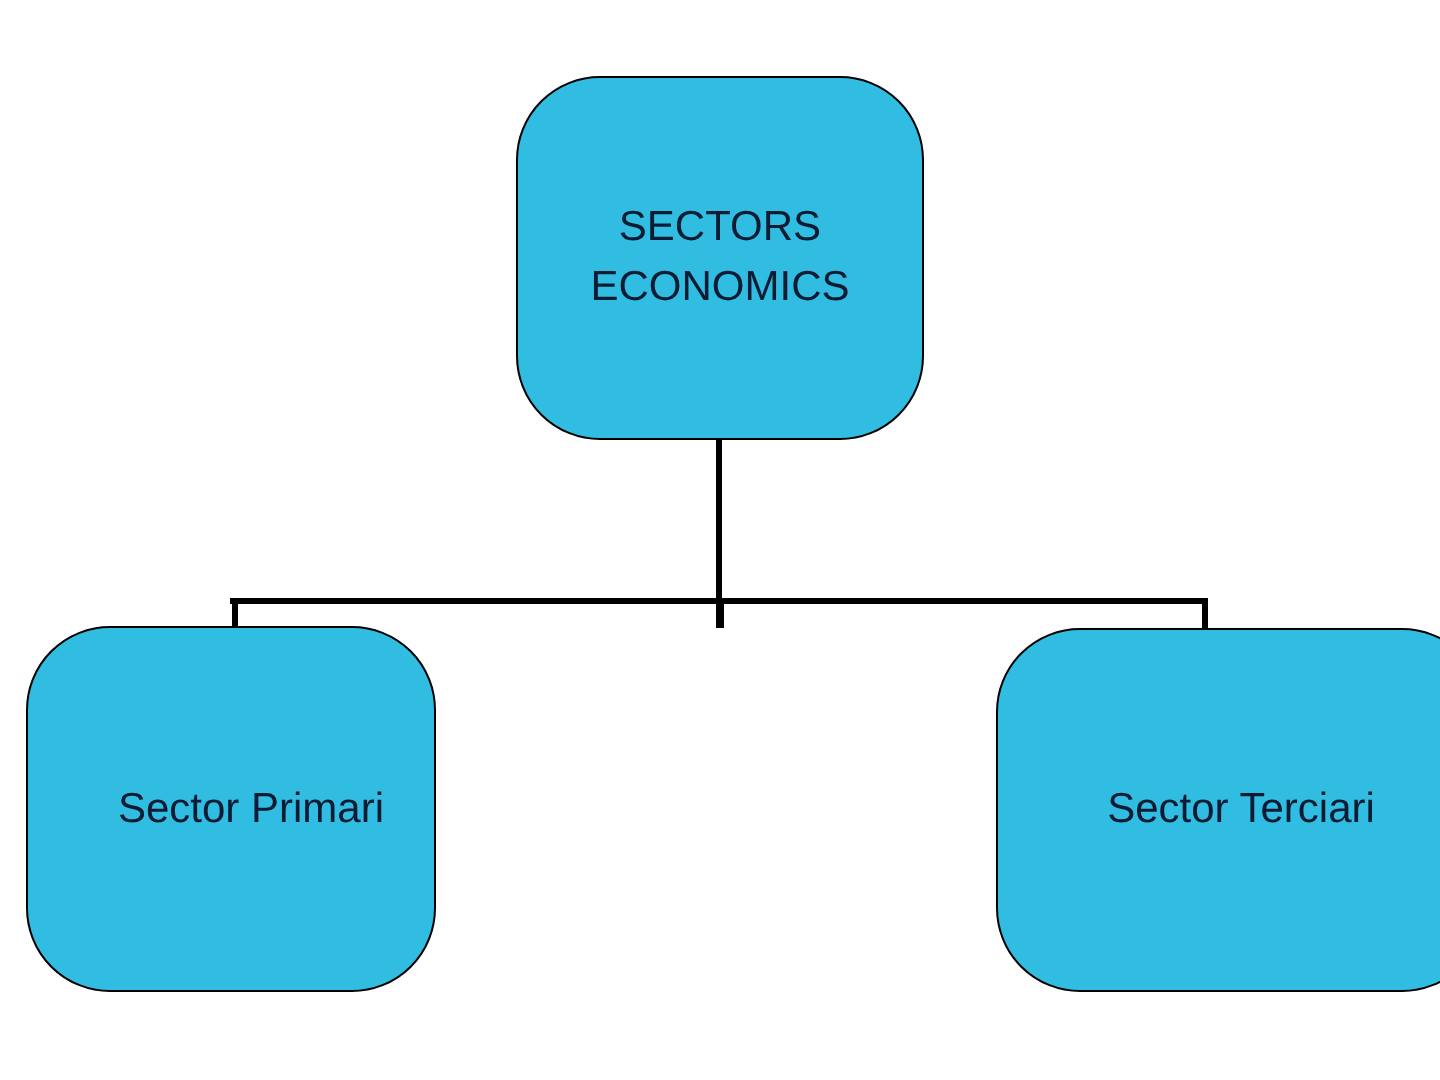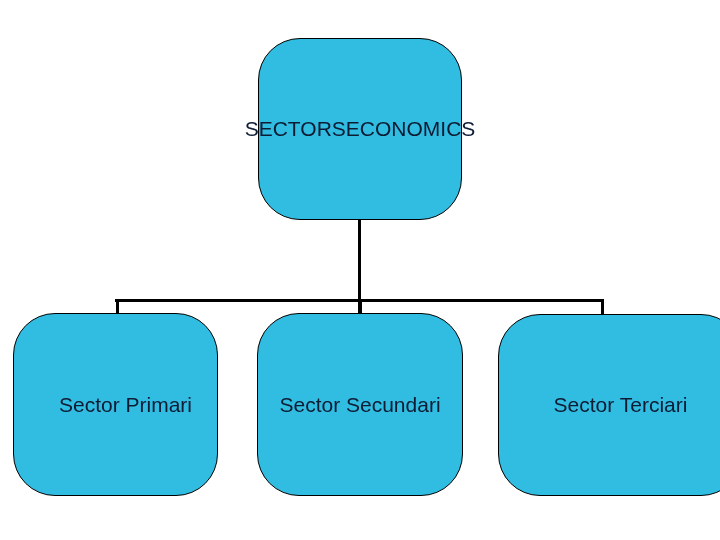--- a/index.html
+++ b/index.html
@@ -20,21 +20,21 @@
     height:540px;
     background:var(--background);
     overflow:hidden;
   }
   .node{
     position:absolute;
     background:var(--box-fill);
     border:1px solid var(--box-border);
     border-radius:42px;
     display:flex;
-    flex-direction:row;
+    flex-direction:column;
     align-items:center;
     justify-content:center;
     text-align:center;
     color:var(--text-color);
     font-size:21px;
     line-height:30px;
     box-sizing:border-box;
   }
   .node-root{left:258px; top:38px;  width:204px; height:182px;}
   .node-c1  {left:13px;  top:313px; width:205px; height:183px;padding-left:20px;}
@@ -64,21 +64,18 @@
 
   <div class="node node-root">
     <span class="root-line">SECTORS</span>
     <span class="root-line">ECONOMICS</span>
   </div>
 
   <div class="node node-c1">
     <span>Sector Primari</span>
   </div>
 
-  <div class="node node-c2">
-    <span>Sector Secundari</span>
-  </div>
 
   <div class="node node-c3">
     <span>Sector Terciari</span>
   </div>
 
 </div>
 
 </body></html>

